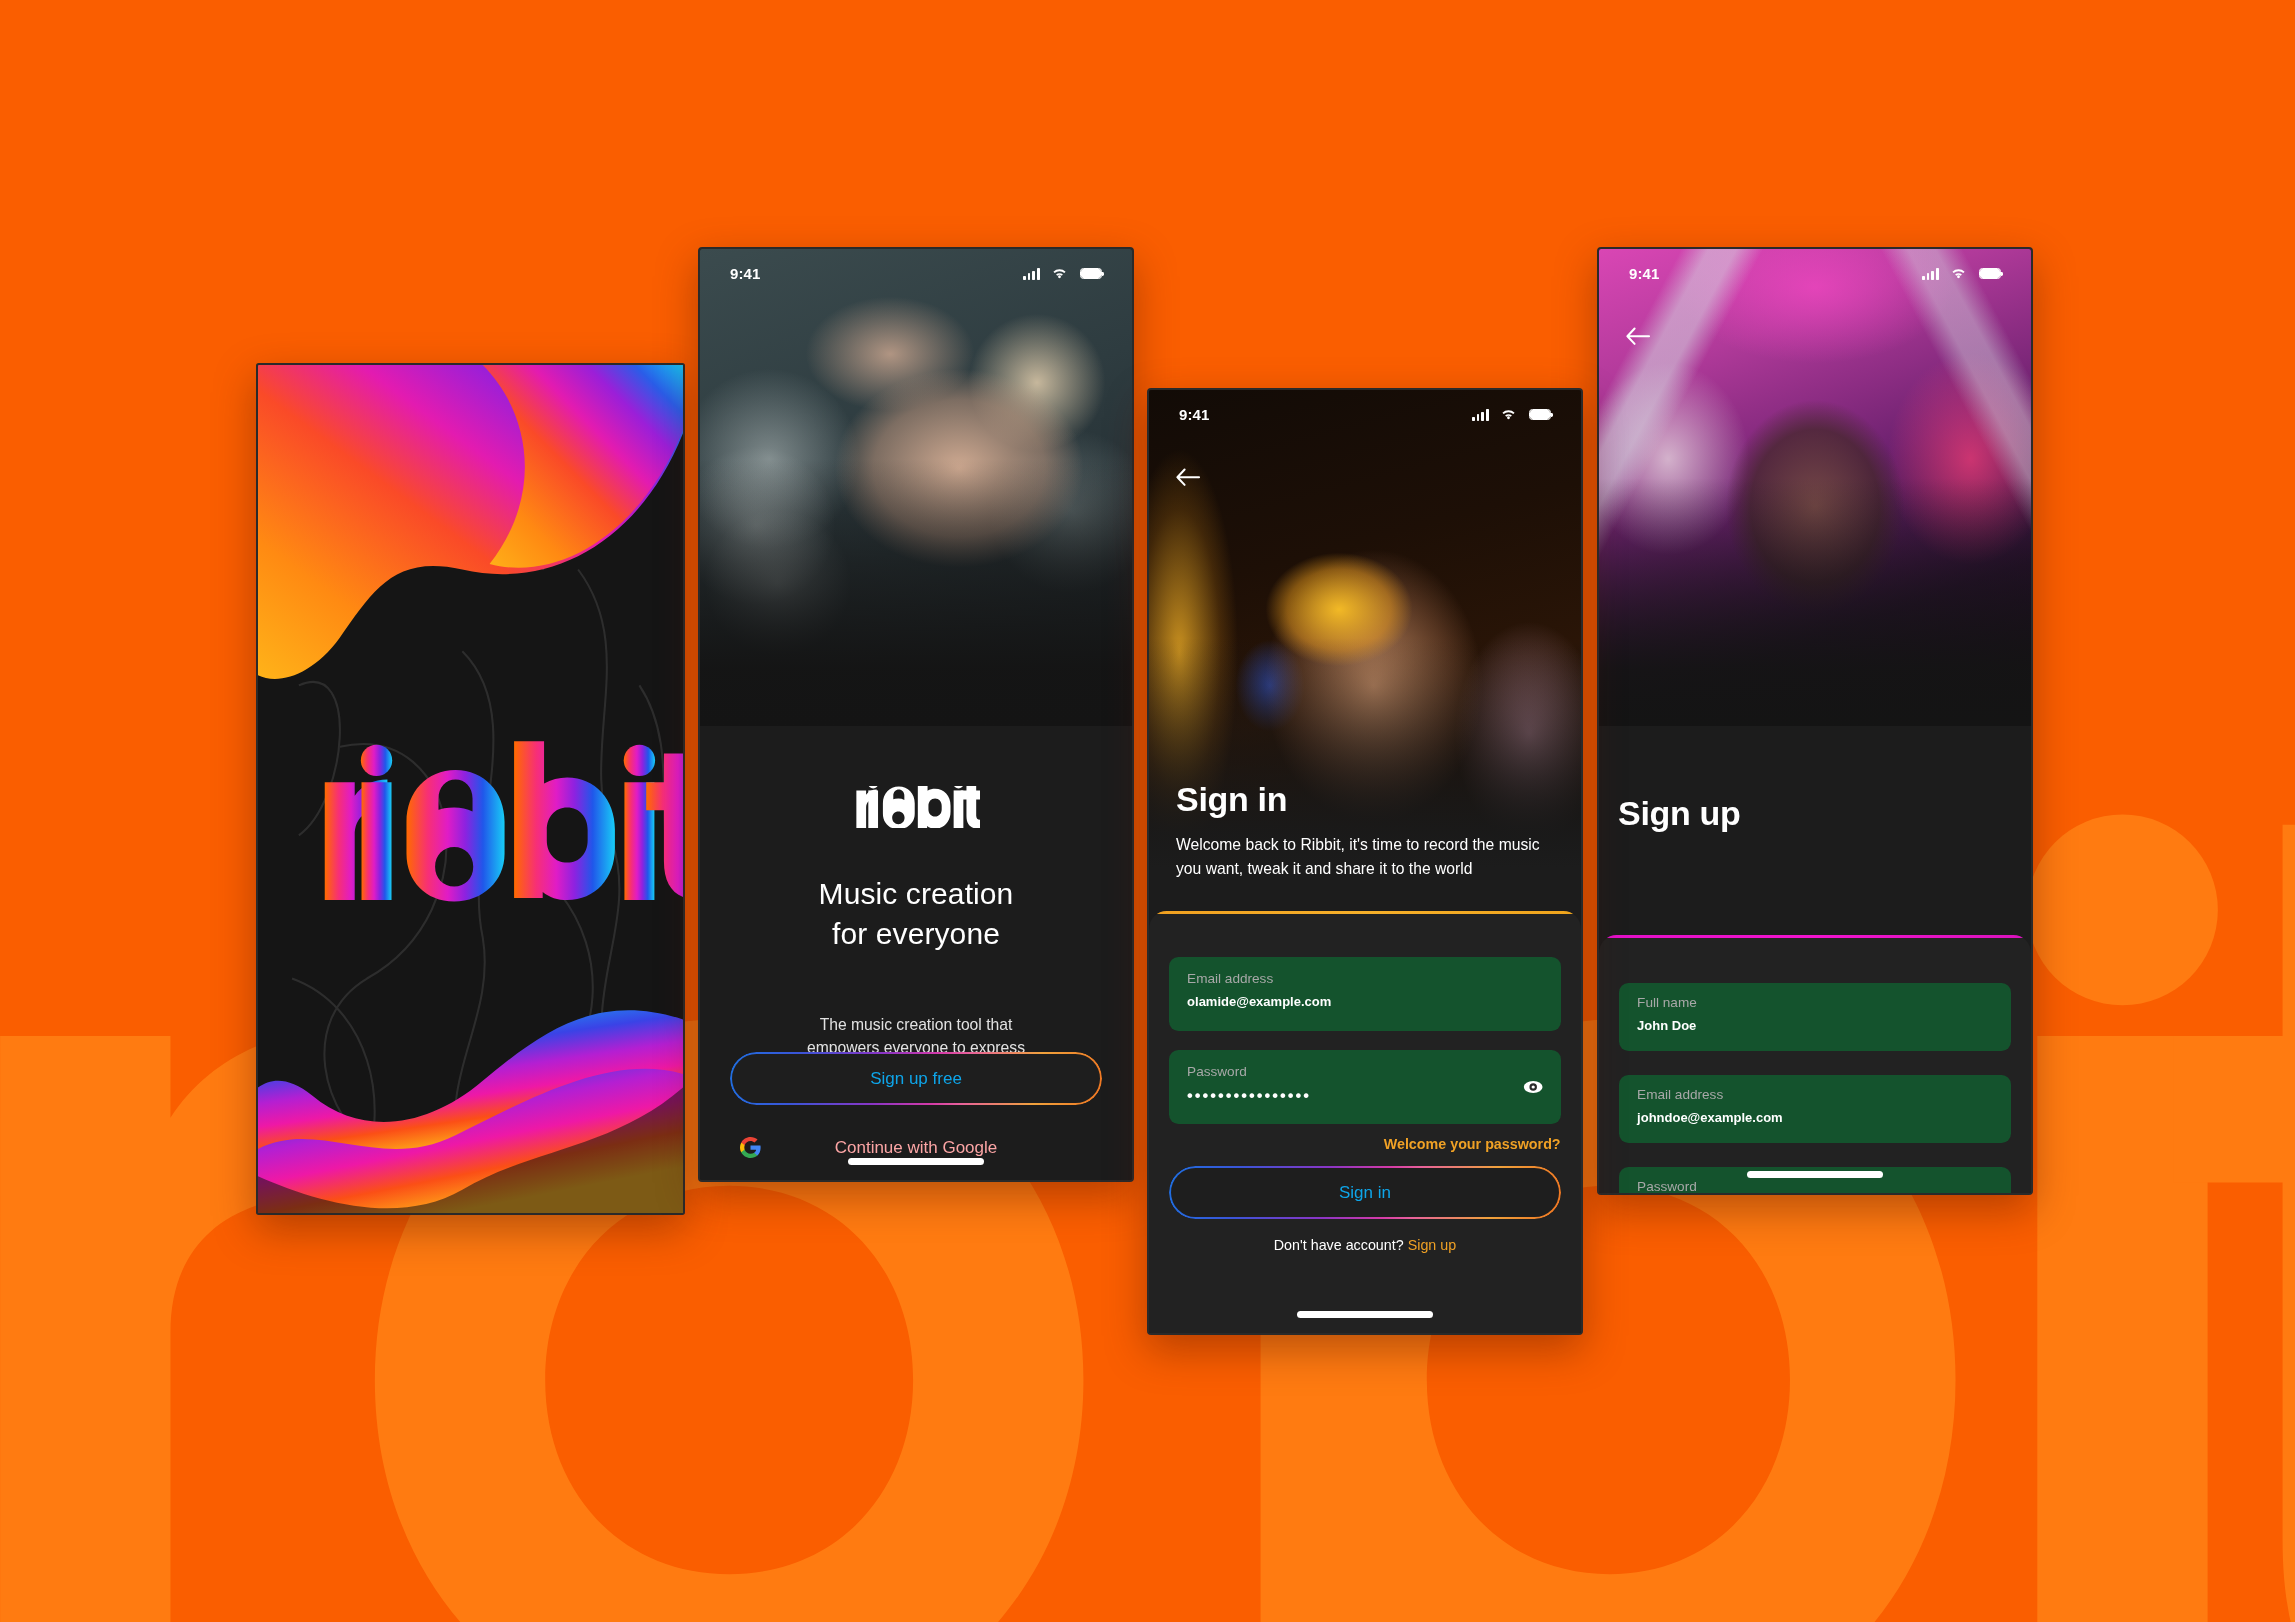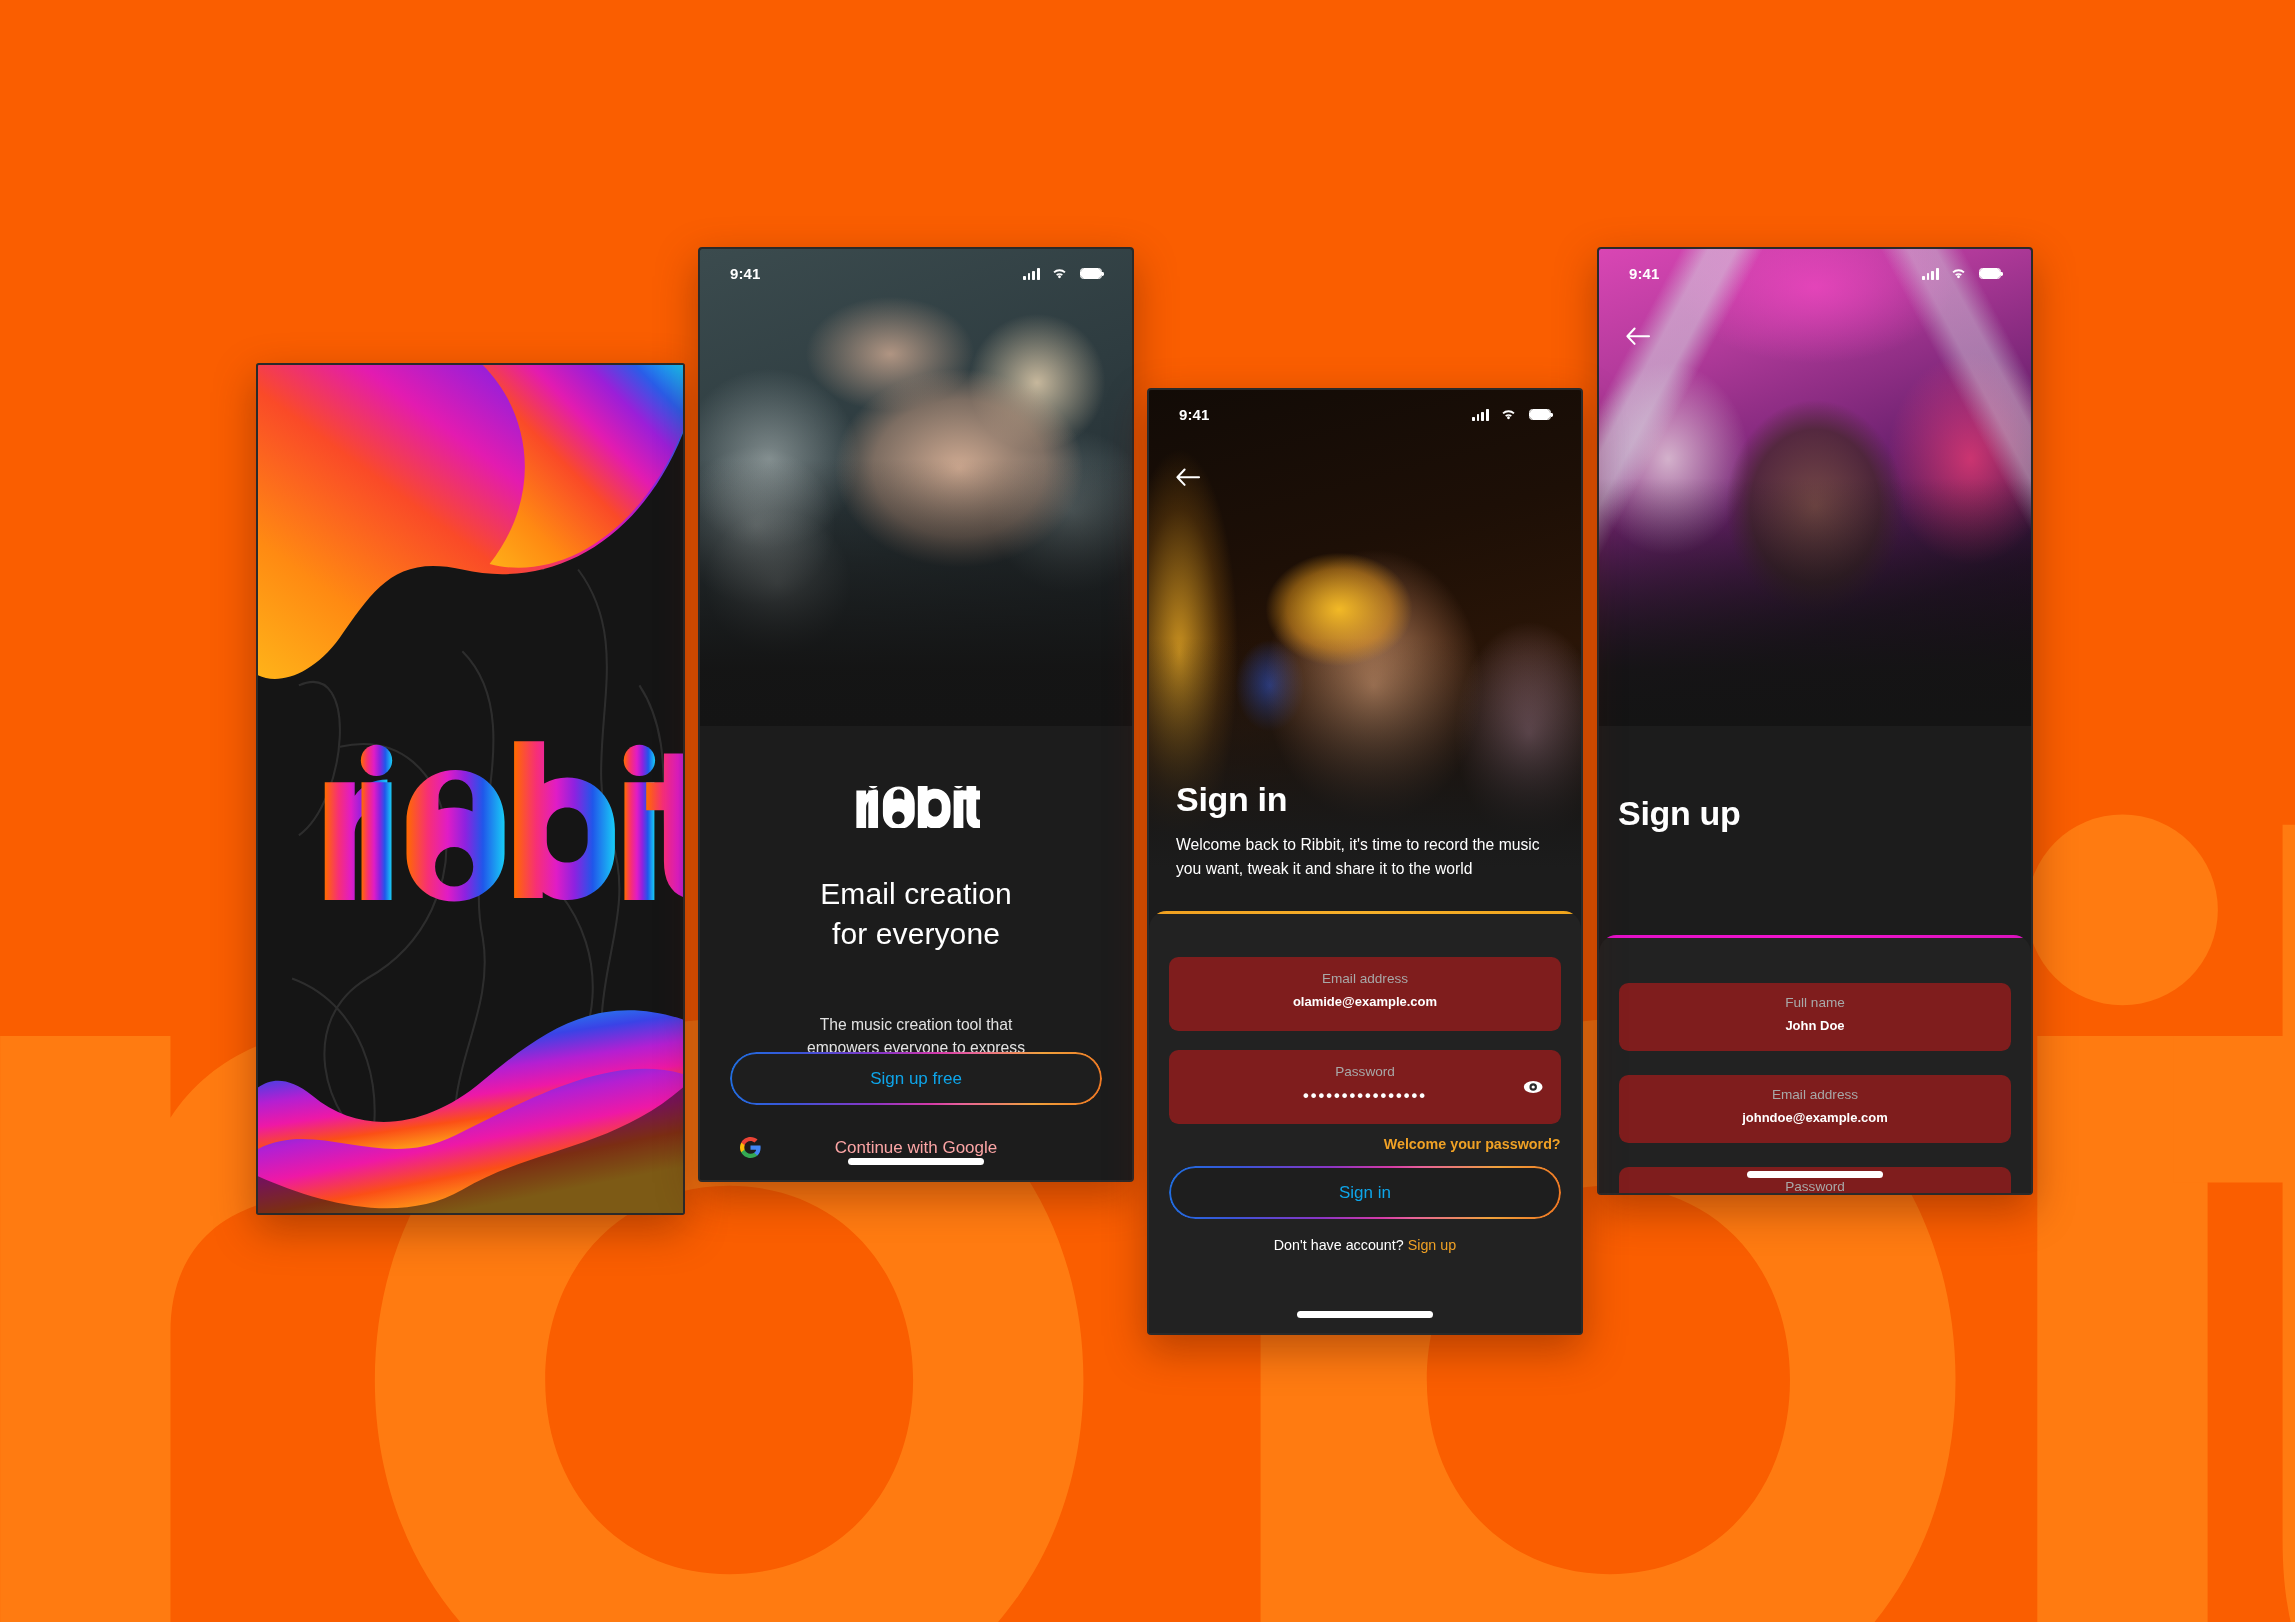--- a/index.html
+++ b/index.html
@@ -159,21 +159,21 @@
     background:#222222; border-radius:17.7px 17.7px 0 0;
     overflow:hidden; z-index:30;
   }
   .form-card::before {
     content:''; position:absolute; left:0; right:0; top:0; height:2.7px;
   }
   .card-amber::before { background: linear-gradient(90deg,#f0a020,#f6b02a,#efa41c); }
   .card-magenta::before { background: linear-gradient(90deg,#e210c8,#f214cf,#d913bd); }
 
   .field {
-    background:#7f1d1d; border-radius:9.5px; position:relative; cursor:text;text-align:center;
+    background:#14532d; border-radius:9.5px; position:relative; cursor:text;
   }
   .field .flabel { color:#a8a8a8; font-size:13.6px; display:block; }
   .field .fvalue { color:#ffffff; font-size:13px; font-weight:700; display:block; }
   .field .dots { color:#ffffff; font-size:16.4px; letter-spacing:2px; font-weight:700; display:block; }
   .eye {
     position:absolute; right:17.7px; top:50%; transform:translateY(-50%);
     width:20.4px; height:20.4px; cursor:pointer;
   }
 
   .amber { color:#f0a125; }
@@ -317,21 +317,21 @@
             <path d="M286 0h44v62c10-6 22-9 34-9 41 0 70 32 70 76v28c0 44-29 76-70 76-14 0-26-4-36-12v9h-42z M364 97c-18 0-30 14-30 33v15c0 19 12 33 30 33s30-14 30-33v-15c0-19-12-33-30-33z"></path>
             <path d="M448 60h44v173h-44z"></path>
             <circle cx="470" cy="28" r="23"></circle>
             <path d="M506 18h44v42h40v41h-40v72c0 14 7 20 21 20h19v40h-30c-36 0-54-19-54-57v-75h-26V60h26z"></path>
           </g>
         </svg>
       </div>
 
       <div style="position:absolute; top:625px; left:27px; right:27px; z-index:20;">
         <div class="hero-title">
-          <div>Email creation</div>
+          <div>Music creation</div>
           <div>for everyone</div>
         </div>
       </div>
 
       <div style="position:absolute; top:728px; left:30px; right:30px; z-index:20;margin-top:36px;">
         <p class="hero-sub">The music creation tool that empowers everyone to express themselves</p>
       </div>
 
       <div class="gbtn" style="position:absolute; top:803px; left:30px; right:30px; z-index:20;">
         <span>Sign up free</span>

